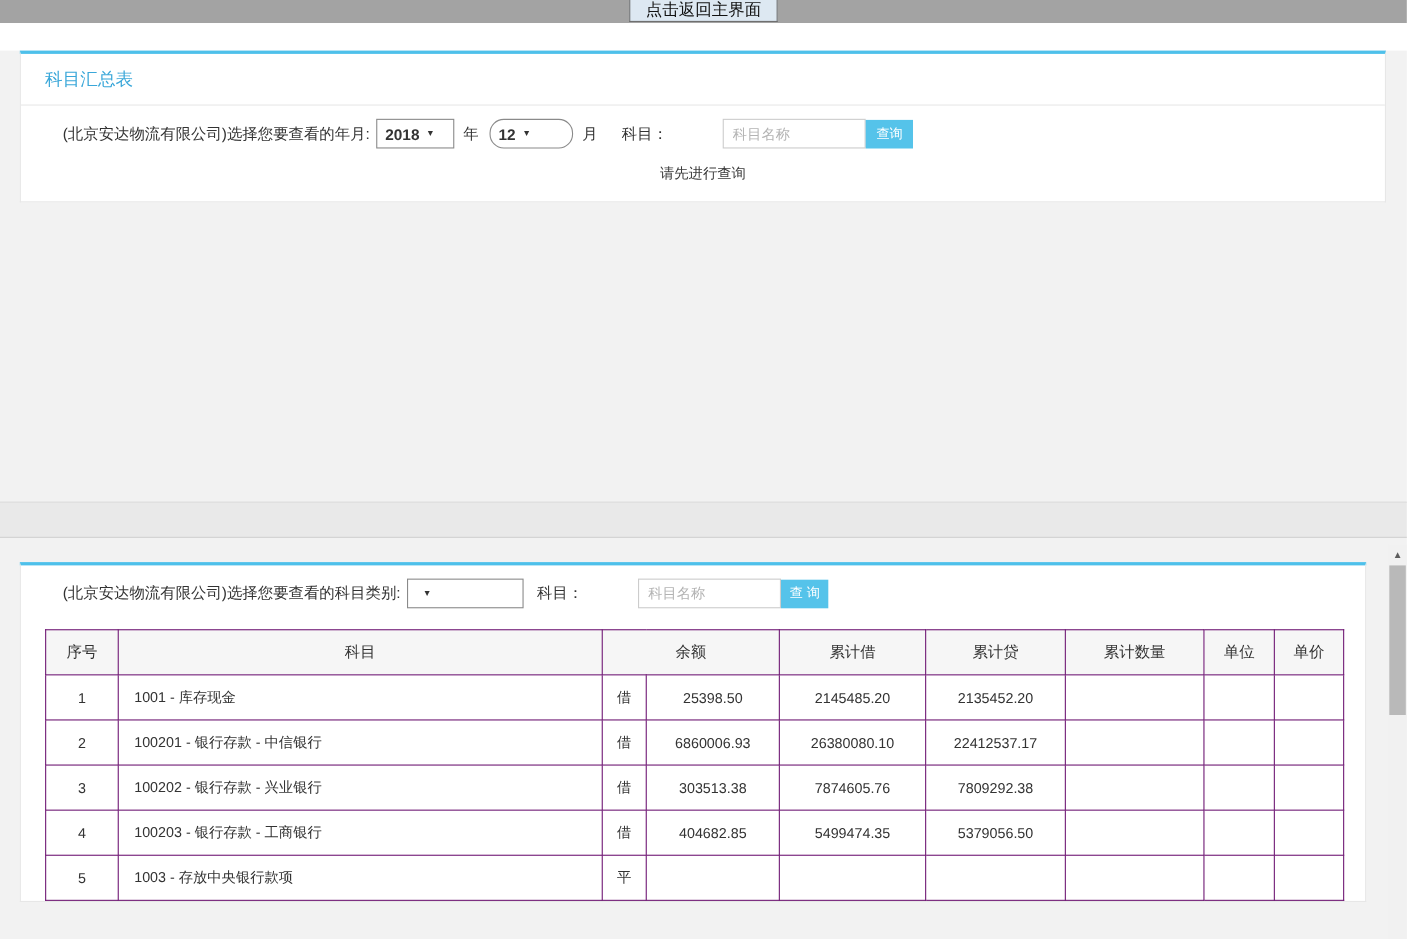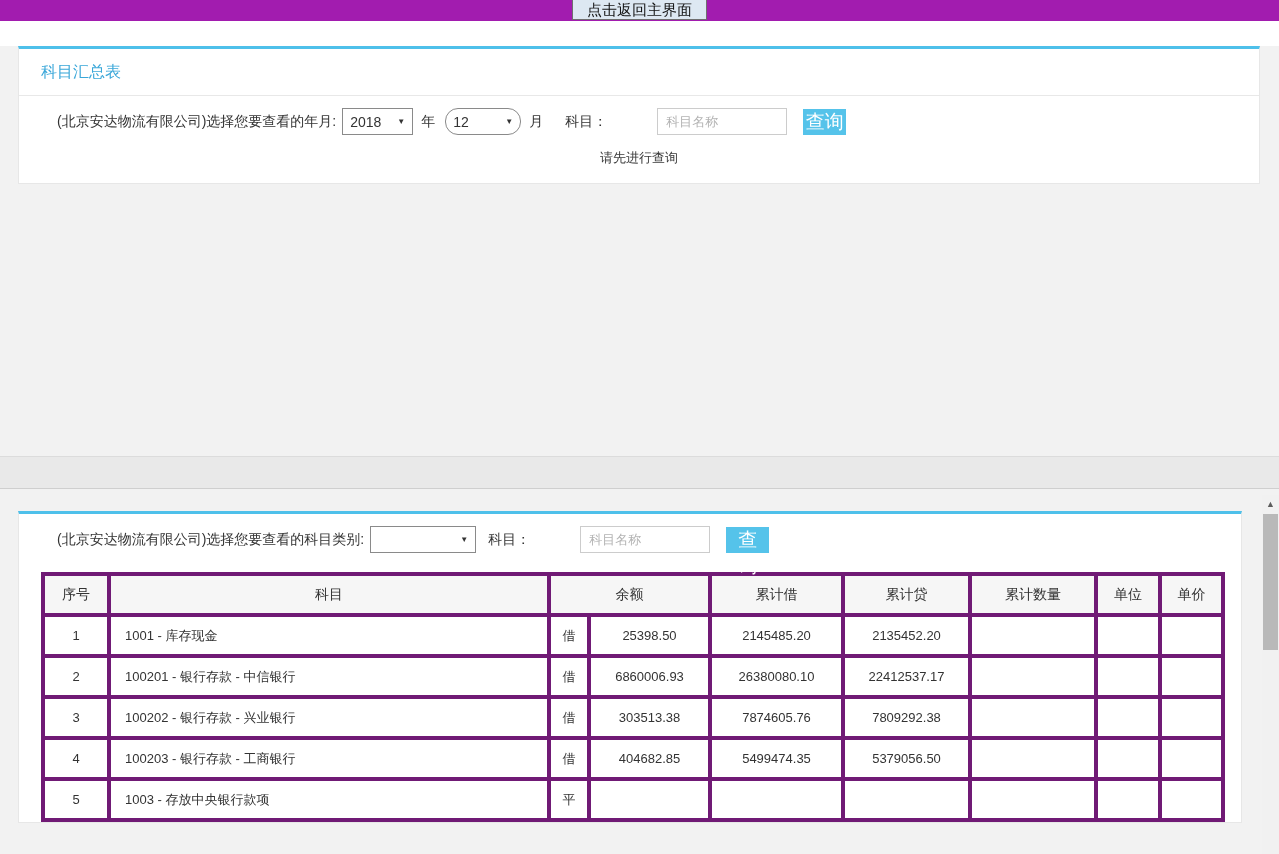--- a/index.html
+++ b/index.html
@@ -1,20 +1,20 @@
 <!DOCTYPE html>
 <html><head>
 <meta charset="utf-8">
 <style>
   * { margin:0; padding:0; box-sizing:border-box; }
   html,body { width:1279px; height:854px; overflow:hidden;
     font-family:"Liberation Sans","DejaVu Sans",sans-serif; background:#ffffff; }
 
   
-  .topbar { height:21px; background:#a21caf; display:flex; justify-content:center; align-items:flex-start; }
+  .topbar { height:21px; background:#a3a3a3; display:flex; justify-content:center; align-items:flex-start; }
   .return-btn { height:20px; margin-top:0; padding:0 14px; font-size:15px; line-height:19px;
     background:#dde8f2; border:1px solid #6f6f6f; border-top:none; color:#111; cursor:pointer;
     font-family:inherit; }
   .white-strip { height:6px; background:#ffffff; }
 
   
   .upper-area { height:410px; background:#f2f2f2; }
   .tab-band { height:33px; background:#e9e9e9; border-top:1px solid #dcdcdc; border-bottom:1px solid #cfcfcf;
     display:flex; align-items:flex-start; padding:5px 0 0 6px; }
   .lower-area { height:384px; background:#f2f2f2; position:relative; overflow:hidden; }
@@ -22,44 +22,44 @@
   
   .card { background:#ffffff; border:1px solid #e7e7e7; border-top:3px solid #4ec0ea; margin-left:18px; }
   .card-upper { width:1242px; margin-top:19px; }
   .card-lower { width:1224px; margin-top:22px; }
   .card-title-row { padding:13px 22px 12px 22px; border-bottom:1px solid #e8e8e8; }
   .card-title { color:#3aa7d9; font-size:16px; }
 
   .filter-row { display:flex; align-items:center; padding:12px 0 10px 38px; font-size:14px; color:#333; }
   .filter-label { margin-right:6px; }
   .fake-select { height:27px; border:1px solid #8a8a8a; background:#fff; display:flex; align-items:center;
-    justify-content:space-between; padding:0 7px; font-size:14px; color:#333; cursor:pointer; }
+    padding:0 7px; font-size:14px; color:#333; cursor:pointer;font-weight:bold; }
   .sel-year { width:71px; }
   .sel-month { width:76px; margin-left:8px; }
   .sel-cat { width:106px; }
   .sel-arrow { font-size:8px; color:#333; margin-left:6px; }
   .unit-label { margin:0 10px 0 8px; }
   .subject-label { margin:0 6px 0 12px;font-family:Liberation Mono, monospace; }
   .subject-input { width:130px; height:27px; border:1px solid #cccccc; padding:0 8px; font-size:13px;
     color:#333; font-family:inherit; outline:none;margin-left:44px; }
   .subject-input::placeholder { color:#b3b3b3; }
-  .query-btn { margin-left:16px; width:43px; height:26px; background:#55c3ea; color:#ffffff; border:none;
-    font-size:19px; cursor:pointer; font-family:inherit; }
+  .query-btn { width:43px; height:26px; background:#55c3ea; color:#ffffff; border:none;
+    font-size:12px; cursor:pointer; font-family:inherit; }
   .hint-row { text-align:center; font-size:13px; color:#3a3a3a; padding:4px 0 16px 0; }
 
   
   .tab { display:flex; align-items:center; border:2px solid #e8302a; background:#f6f6f6;
     padding:1px 6px 2px 7px; margin-right:6px; font-size:14px; color:#222; cursor:pointer; height:23px;margin-top:28px; }
   .tab.active .tab-label { color:#fe0000; }
   .tab-icon { color:#3fa435; font-size:11px; margin-left:4px; line-height:1; }
 
   
   .balance-table { table-layout:fixed; width:1180px; margin:9px 0 0 22px; border-collapse:collapse;
     font-size:13px; color:#333; }
-  .balance-table th, .balance-table td { border:4px solid #701a75; height:41px; text-align:center;
+  .balance-table th, .balance-table td { border:1px solid #701a75; height:41px; text-align:center;
     font-weight:normal; overflow:hidden; white-space:nowrap; }
   .balance-table thead th { background:#f6f6f6; font-size:14px; }
   .balance-table td.col-subject { text-align:left; padding-left:14px; }
 
   
   .scrollbar { position:absolute; right:0; top:6px; bottom:0; width:17px; background:#f1f1f1; }
   .sb-arrow { position:absolute; left:0; width:17px; height:17px; display:flex; align-items:center;
     justify-content:center; font-size:9px; color:#5d5d5d; cursor:pointer; }
   .sb-up { top:0; }
   .sb-thumb { position:absolute; left:1px; top:19px; width:15px; height:136px; background:#b9b9b9; cursor:pointer; }

